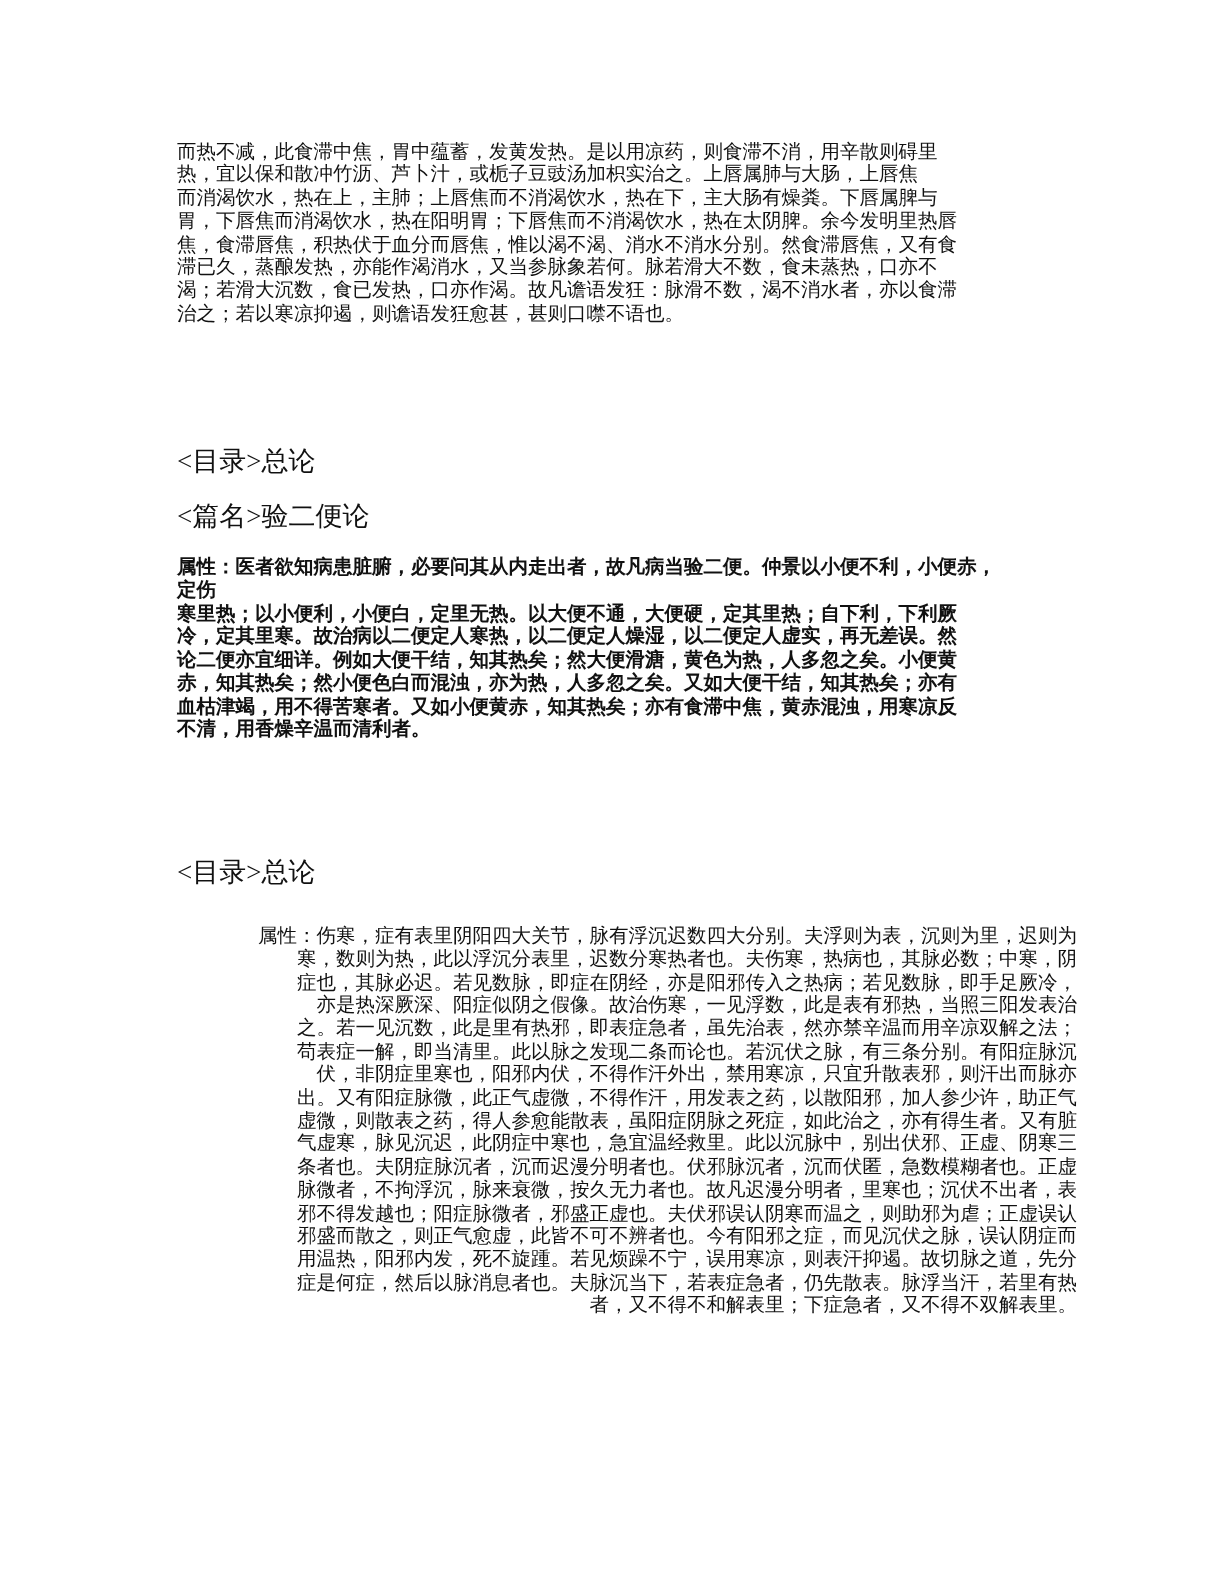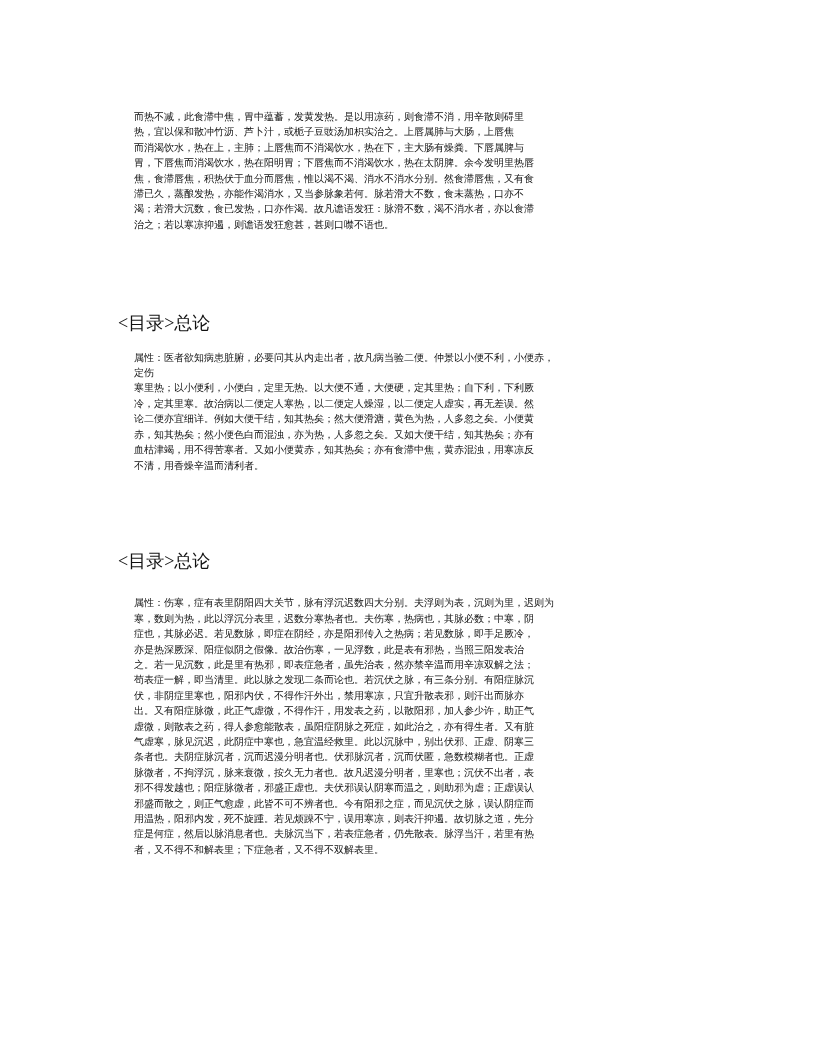--- a/index.html
+++ b/index.html
@@ -17,55 +17,56 @@
     font-family: "Liberation Serif", "DejaVu Serif", serif;
     color: #111111;
   }
   .content {
     position: absolute;
     left: 118px;
     top: 93px;
     width: 600px;
   }
   .para {
-    margin: 16px;
-    font-size: 10px;
+    margin: 0;
+    font-size: 13px;
     line-height: 15.4px;
     white-space: pre;
     letter-spacing: 0;
   }
   .toc-line, .title-line {
     margin: 0;
     font-size: 18px;
     line-height: 15.4px;
     white-space: pre;
   }
   .gap-toc-1   { margin-top: 84px; }
   .gap-title   { margin-top: 21px; }
-  .gap-body    { margin-top: 18px; }
+  .gap-body    { margin-top: 18px; font-weight: bold; }
   .gap-toc-2   { margin-top: 81px; }
-  .gap-body-2  { margin-top: 26px; }
+  .gap-body-2  { margin-top: 26px; text-align: right; }
 </style>
 </head>
 <body>
 
 <div class="page">
   <div class="content">
 
     <p class="para">而热不减，此食滞中焦，胃中蕴蓄，发黄发热。是以用凉药，则食滞不消，用辛散则碍里
 热，宜以保和散冲竹沥、芦卜汁，或栀子豆豉汤加枳实治之。上唇属肺与大肠，上唇焦
 而消渴饮水，热在上，主肺；上唇焦而不消渴饮水，热在下，主大肠有燥粪。下唇属脾与
 胃，下唇焦而消渴饮水，热在阳明胃；下唇焦而不消渴饮水，热在太阴脾。余今发明里热唇
 焦，食滞唇焦，积热伏于血分而唇焦，惟以渴不渴、消水不消水分别。然食滞唇焦，又有食
 滞已久，蒸酿发热，亦能作渴消水，又当参脉象若何。脉若滑大不数，食未蒸热，口亦不
 渴；若滑大沉数，食已发热，口亦作渴。故凡谵语发狂：脉滑不数，渴不消水者，亦以食滞
 治之；若以寒凉抑遏，则谵语发狂愈甚，甚则口噤不语也。</p>
 
     <p class="toc-line gap-toc-1">&lt;目录&gt;总论</p>
 
+    <p class="title-line gap-title">&lt;篇名&gt;验二便论</p>
 
     <p class="para gap-body">属性：医者欲知病患脏腑，必要问其从内走出者，故凡病当验二便。仲景以小便不利，小便赤，
 定伤
 寒里热；以小便利，小便白，定里无热。以大便不通，大便硬，定其里热；自下利，下利厥
 冷，定其里寒。故治病以二便定人寒热，以二便定人燥湿，以二便定人虚实，再无差误。然
 论二便亦宜细详。例如大便干结，知其热矣；然大便滑溏，黄色为热，人多忽之矣。小便黄
 赤，知其热矣；然小便色白而混浊，亦为热，人多忽之矣。又如大便干结，知其热矣；亦有
 血枯津竭，用不得苦寒者。又如小便黄赤，知其热矣；亦有食滞中焦，黄赤混浊，用寒凉反
 不清，用香燥辛温而清利者。</p>
 

